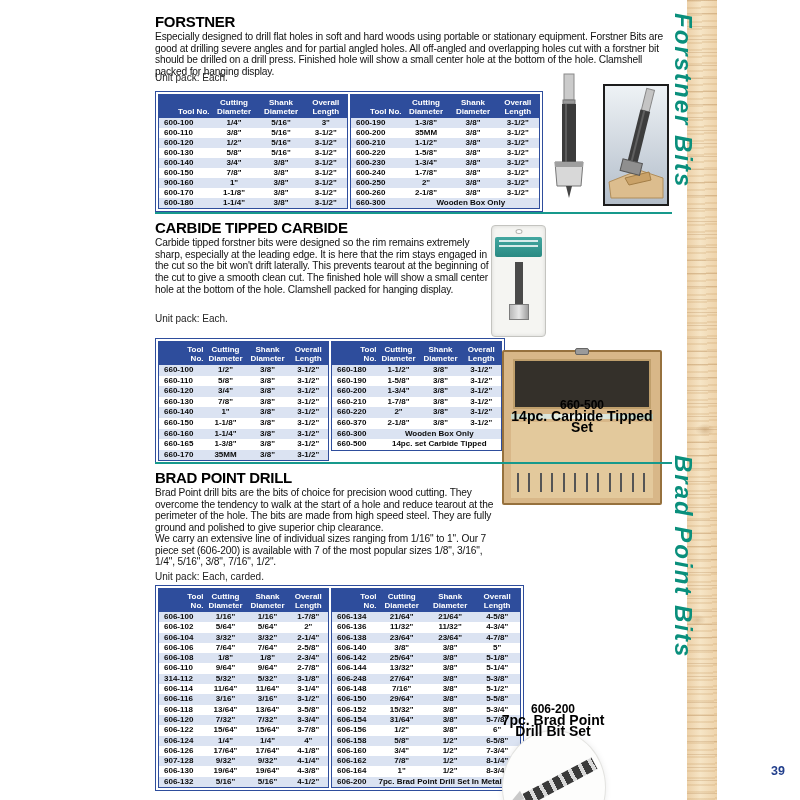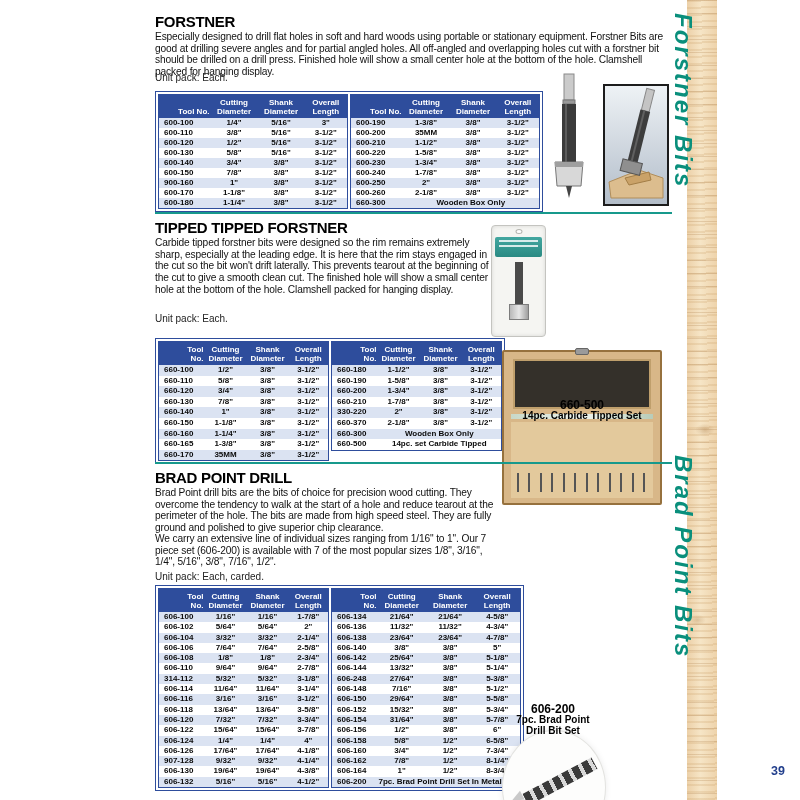--- a/index.html
+++ b/index.html
@@ -52,21 +52,21 @@
     writing-mode:vertical-rl; text-orientation:mixed;
     font-style:italic; font-weight:bold; font-size:24px; letter-spacing:2px;
     color:var(--sidebar_green); white-space:nowrap;
   }
   .pageno{font-size:12.5px; font-weight:bold; color:var(--navy);}
 
   
   .framebox{border:2px solid #1c1c1c; background:linear-gradient(180deg,#eef2f5 0%,#c4cdd7 70%,#b3bdc8 100%); overflow:hidden;}
   .caption{text-align:center; line-height:12px;}
   .caption .code{font-size:12px; font-weight:bold; color:#000;}
-  .caption .nm{font-size:10px; font-weight:bold; color:#000; line-height:10.5px;}
+  .caption .nm{font-size:14px; font-weight:bold; color:#000; line-height:10.5px;}
 
   .clam{width:55px; height:112px; background:#f5f5f2; border:1px solid #c4c4c0; border-radius:4px; position:relative; box-shadow:inset 0 0 4px rgba(0,0,0,.12);}
   .clam .hole{position:absolute; left:50%; top:3px; transform:translateX(-50%); width:7px; height:5px; border:1px solid #b5b5b0; border-radius:50%; background:#fff;}
   .clam .band{position:absolute; left:3px; right:3px; top:11px; height:20px; background:linear-gradient(180deg,#43a7a0,#2a8a83); border-radius:2px;}
   .clam .band i{display:block; height:2px; background:rgba(255,255,255,.8); margin:3px 4px 0;}
   .clam .shaft{position:absolute; left:50%; top:36px; transform:translateX(-50%); width:8px; height:42px; background:#4a4a4a;}
   .clam .head{position:absolute; left:50%; top:78px; transform:translateX(-50%); width:20px; height:16px; background:linear-gradient(90deg,#b9b9b9,#e7e7e7,#9f9f9f); border:1px solid #7d7d7d;}
 
   .wbox{width:160px; height:155px; position:relative; background:#d8b788; border:2px solid #96713d; border-radius:2px;}
   .wbox .clasp{position:absolute; left:50%; top:-4px; transform:translateX(-50%); width:14px; height:7px; background:#9a9a9a; border:1px solid #666; border-radius:2px;}
@@ -260,21 +260,21 @@
       <rect x="30" y="2" width="8" height="22" fill="#c4c4c4" stroke="#888"></rect>
       <rect x="29" y="24" width="10" height="52" fill="#3d3d3d"></rect>
       <rect x="32" y="24" width="2" height="52" fill="#606060"></rect>
       <rect x="24" y="76" width="20" height="12" fill="#8f8f8f" stroke="#555"></rect>
     </g>
   </svg>
 </div>
 
 <div class="abs teal-rule" style="left:155px; top:212px; width:517px;"></div>
 
-<div class="abs sec-title" style="left:155px; top:219px;">TIPPED TIPPED FORSTNER</div>
+<div class="abs sec-title" style="left:155px; top:219px;">CARBIDE TIPPED CARBIDE</div>
 <div class="abs desc" style="left:155px; top:237px; width:338px;">Carbide tipped forstner bits were designed so the rim remains extremely sharp, especially at the leading edge. It is here that the rim stays engaged in the cut so the bit won't drift laterally. This prevents tearout at the beginning of the cut to give a smooth clean cut. The finished hole will show a small center hole at the bottom of the hole. Clamshell packed for hanging display.</div>
 <div class="abs unit" style="left:155px; top:313px;">Unit pack: Each.</div>
 
 <div class="abs ptable t-s2 t-sm" style="left:155px; top:338px;">
   <table>
     <colgroup>
         <col class="c-tool">
         <col class="c-a">
         <col class="c-b">
         <col class="c-c">
@@ -384,21 +384,21 @@
           <td>3/8"</td>
           <td>3-1/2"</td>
         </tr>
         <tr>
           <td class="tool">660-210</td>
           <td>1-7/8"</td>
           <td>3/8"</td>
           <td>3-1/2"</td>
         </tr>
         <tr>
-          <td class="tool">330-220</td>
+          <td class="tool">660-220</td>
           <td>2"</td>
           <td>3/8"</td>
           <td>3-1/2"</td>
         </tr>
         <tr>
           <td class="tool">660-370</td>
           <td>2-1/8"</td>
           <td>3/8"</td>
           <td>3-1/2"</td>
         </tr>

